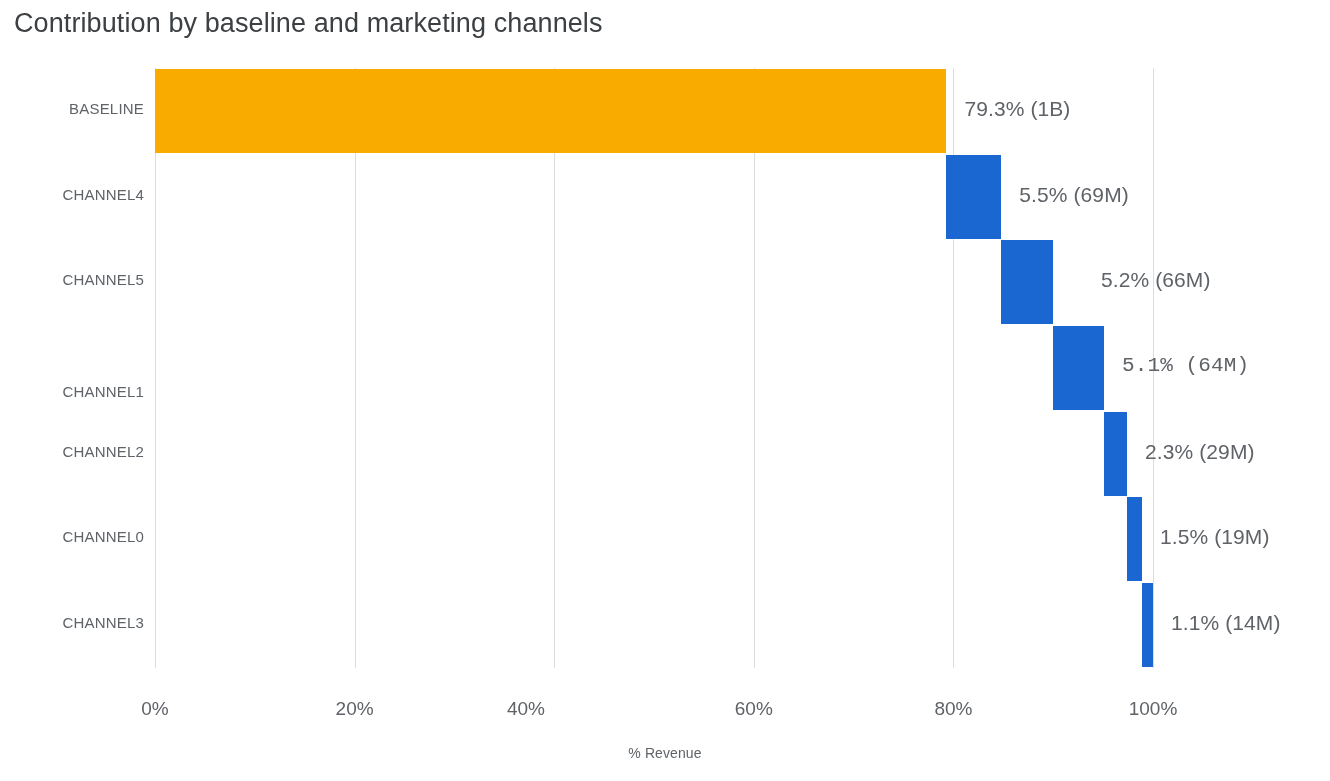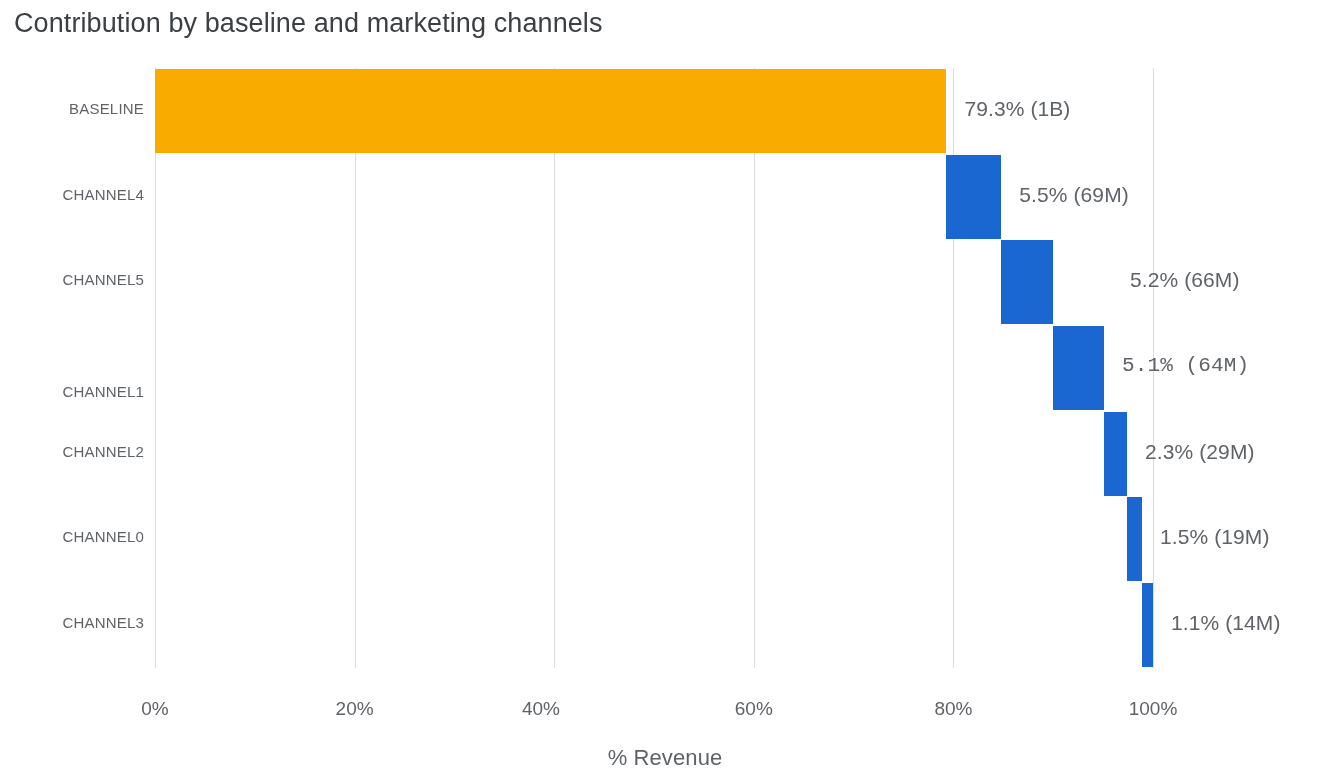--- a/index.html
+++ b/index.html
@@ -87,21 +87,21 @@
     transform: translateX(-50%);
     white-space: nowrap;
   }
 
   #x-axis-title {
     position: absolute;
     top: 745px;
     left: 0;
     width: 1330px;
     text-align: center;
-    font-size: 22px;
+    font-size: 14px;
     color: #5f6368;
     letter-spacing: 0.1px;
   }
 </style>
 </head>
 <body>
 
 <div id="chart-root">
 
   <div id="chart-title">Contribution by baseline and marketing channels</div>
@@ -132,30 +132,30 @@
         <div class="bar channel" style="left: 898.2px; top: 258px; width: 50.898px; background: rgb(26, 103, 210);"></div>
         <div class="bar channel" style="left: 949.098px; top: 343.714px; width: 22.954px; background: rgb(26, 103, 210);"></div>
         <div class="bar channel" style="left: 972.052px; top: 429.429px; width: 14.97px; background: rgb(26, 103, 210);"></div>
         <div class="bar channel" style="left: 987.022px; top: 515.143px; width: 10.978px; background: rgb(26, 103, 210);"></div>
       </div>
   </div>
 
   <div id="value-labels">
       <div class="value-label" style="left: 964.414px; top: 96.8571px;">79.3% (1B)</div>
       <div class="value-label" style="left: 1019.3px; top: 182.571px;">5.5% (69M)</div>
-      <div class="value-label" style="left: 1130px; top: 268.286px;">5.2% (66M)</div>
+      <div class="value-label" style="left: 1101px; top: 268.286px;">5.2% (66M)</div>
       <div class="value-label" style="left: 1122.1px; top: 354px; font-family: Liberation Mono, monospace;">5.1% (64M)</div>
       <div class="value-label" style="left: 1145.05px; top: 439.714px;">2.3% (29M)</div>
       <div class="value-label" style="left: 1160.02px; top: 525.429px;">1.5% (19M)</div>
       <div class="value-label" style="left: 1171px; top: 611.143px;">1.1% (14M)</div>
     </div>
 
   <div id="x-ticks">
       <div class="x-tick" style="left: 155px;">0%</div>
       <div class="x-tick" style="left: 354.6px;">20%</div>
-      <div class="x-tick" style="left: 541px;">40%</div>
+      <div class="x-tick" style="left: 526px;">40%</div>
       <div class="x-tick" style="left: 753.8px;">60%</div>
       <div class="x-tick" style="left: 953.4px;">80%</div>
       <div class="x-tick" style="left: 1153px;">100%</div>
     </div>
 
   <div id="x-axis-title">% Revenue</div>
 </div>
 
 </body></html>

